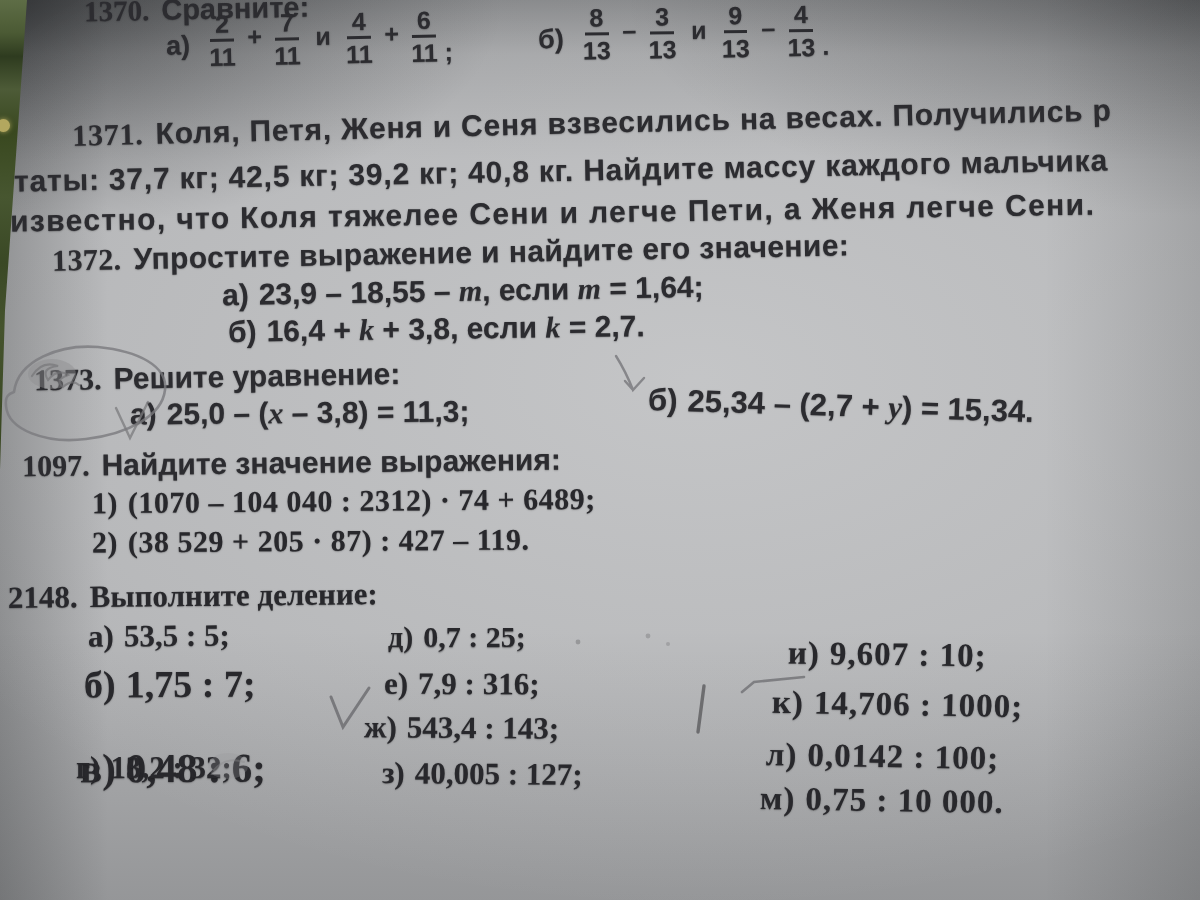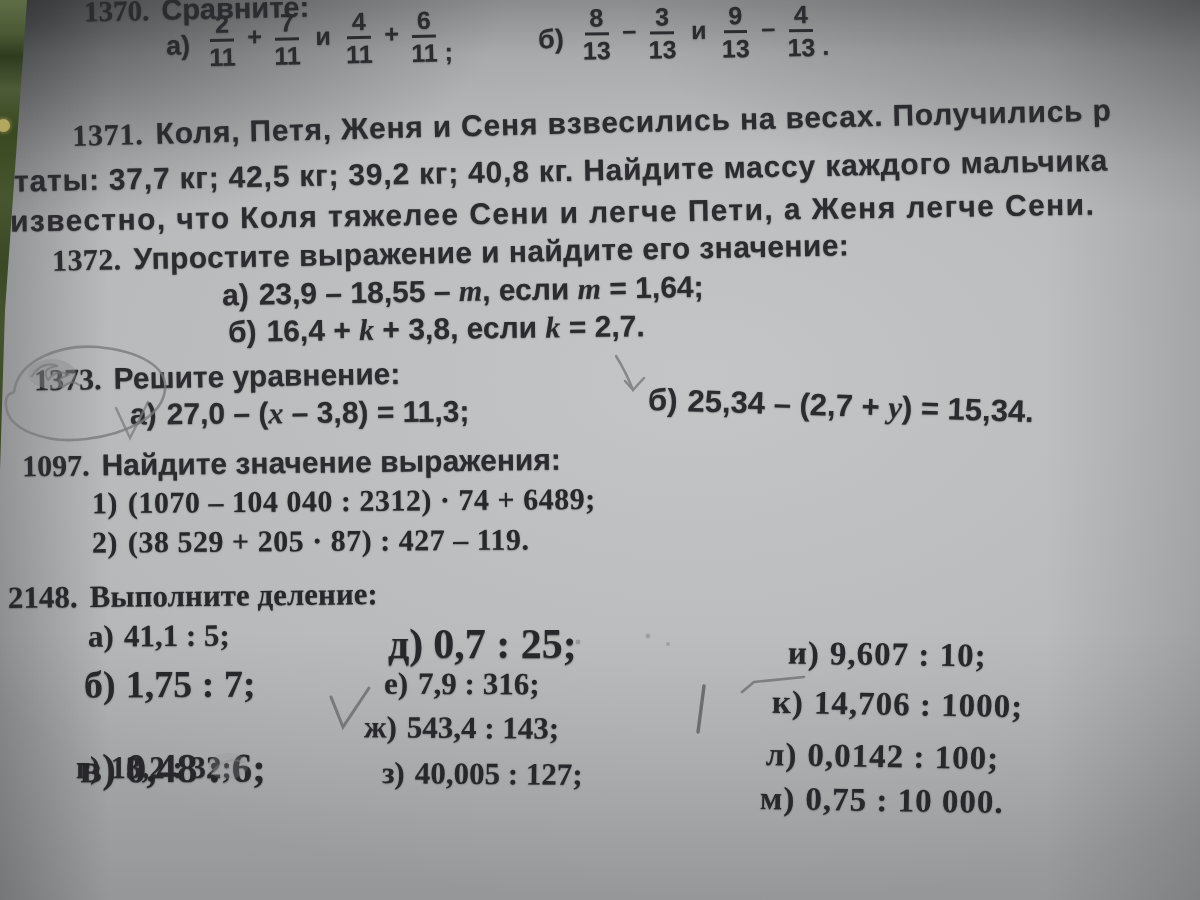--- a/index.html
+++ b/index.html
@@ -127,46 +127,46 @@
       <span class="lbl">а)</span><span>23,9 – 18,55 – </span><span class="var">m</span><span>, если </span><span class="var">m</span><span> = 1,64;</span>
     </div>
     <div class="t" style="left:228px;top:312px;transform:rotate(-0.8deg);">
       <span class="lbl">б)</span><span>16,4 + </span><span class="var">k</span><span> + 3,8, если </span><span class="var">k</span><span> = 2,7.</span>
     </div>
 
     <div class="t" style="left:34px;top:360px;transform:rotate(-1deg);">
       <span class="num">1373.</span><span>Решите уравнение:</span>
     </div>
     <div class="t" style="left:130px;top:396px;transform:rotate(-0.5deg);">
-      <span class="lbl">а)</span><span>27,0 – (</span><span class="var">x</span><span> – 3,8) = 11,3;</span>
+      <span class="lbl">а)</span><span>25,0 – (</span><span class="var">x</span><span> – 3,8) = 11,3;</span>
     </div>
     <div class="t" style="left:648px;top:388px;transform:rotate(1.8deg);font-size:31px;">
       <span class="lbl">б)</span><span>25,34 – (2,7 + </span><span class="var">y</span><span>) = 15,34.</span>
     </div>
 
     <div class="t" style="left:22px;top:446px;transform:rotate(-0.7deg);">
       <span class="num">1097.</span><span>Найдите значение выражения:</span>
     </div>
     <div class="t serif" style="left:92px;top:484px;transform:rotate(-0.5deg);letter-spacing:0.5px;">
       <span class="lbl">1)</span><span>(1070 – 104 040 : 2312) · 74 + 6489;</span>
     </div>
     <div class="t serif" style="left:92px;top:524px;transform:rotate(-0.4deg);letter-spacing:0.5px;">
       <span class="lbl">2)</span><span>(38 529 + 205 · 87) : 427 – 119.</span>
     </div>
 
     <div class="t serif" style="left:8px;top:578px;transform:rotate(-0.6deg);font-size:31px;">
       <span class="num">2148.</span><span>Выполните деление:</span>
     </div>
 
-    <div class="t serif" style="left:88px;top:618px;transform:rotate(-0.4deg);font-size:31px;"><span class="lbl">а)</span><span>41,1 : 5;</span></div>
+    <div class="t serif" style="left:88px;top:618px;transform:rotate(-0.4deg);font-size:31px;"><span class="lbl">а)</span><span>53,5 : 5;</span></div>
     <div class="t serif" style="left:84px;top:662px;transform:rotate(-0.3deg);font-size:38px;"><span class="lbl">б)</span><span>1,75 : 7;</span></div>
     <div class="t serif" style="left:80px;top:744px;transform:rotate(-0.2deg);font-size:41px;"><span class="lbl">в)</span><span>0,48 : 6;</span></div>
     <div class="t serif" style="left:76px;top:750px;font-size:31px;"><span class="lbl">г)</span><span>13,2 : 32;</span></div>
 
-    <div class="t serif" style="left:388px;top:620px;font-size:42px;"><span class="lbl">д)</span><span>0,7 : 25;</span></div>
+    <div class="t serif" style="left:388px;top:620px;font-size:30px;"><span class="lbl">д)</span><span>0,7 : 25;</span></div>
     <div class="t serif" style="left:384px;top:666px;transform:rotate(0.2deg);font-size:31px;"><span class="lbl">е)</span><span>7,9 : 316;</span></div>
     <div class="t serif" style="left:364px;top:710px;transform:rotate(0.4deg);font-size:31px;"><span class="lbl">ж)</span><span>543,4 : 143;</span></div>
     <div class="t serif" style="left:382px;top:756px;transform:rotate(0.5deg);font-size:31px;"><span class="lbl">з)</span><span>40,005 : 127;</span></div>
 
     <div class="t serif" style="left:788px;top:636px;transform:rotate(0.8deg);font-size:33px;letter-spacing:1px;"><span class="lbl">и)</span><span>9,607 : 10;</span></div>
     <div class="t serif" style="left:772px;top:686px;transform:rotate(1deg);font-size:33px;letter-spacing:1px;"><span class="lbl">к)</span><span>14,706 : 1000;</span></div>
     <div class="t serif" style="left:766px;top:738px;transform:rotate(1deg);font-size:33px;letter-spacing:1px;"><span class="lbl">л)</span><span>0,0142 : 100;</span></div>
     <div class="t serif" style="left:760px;top:782px;transform:rotate(0.9deg);font-size:33px;letter-spacing:1px;"><span class="lbl">м)</span><span>0,75 : 10 000.</span></div>
 
   </div>

